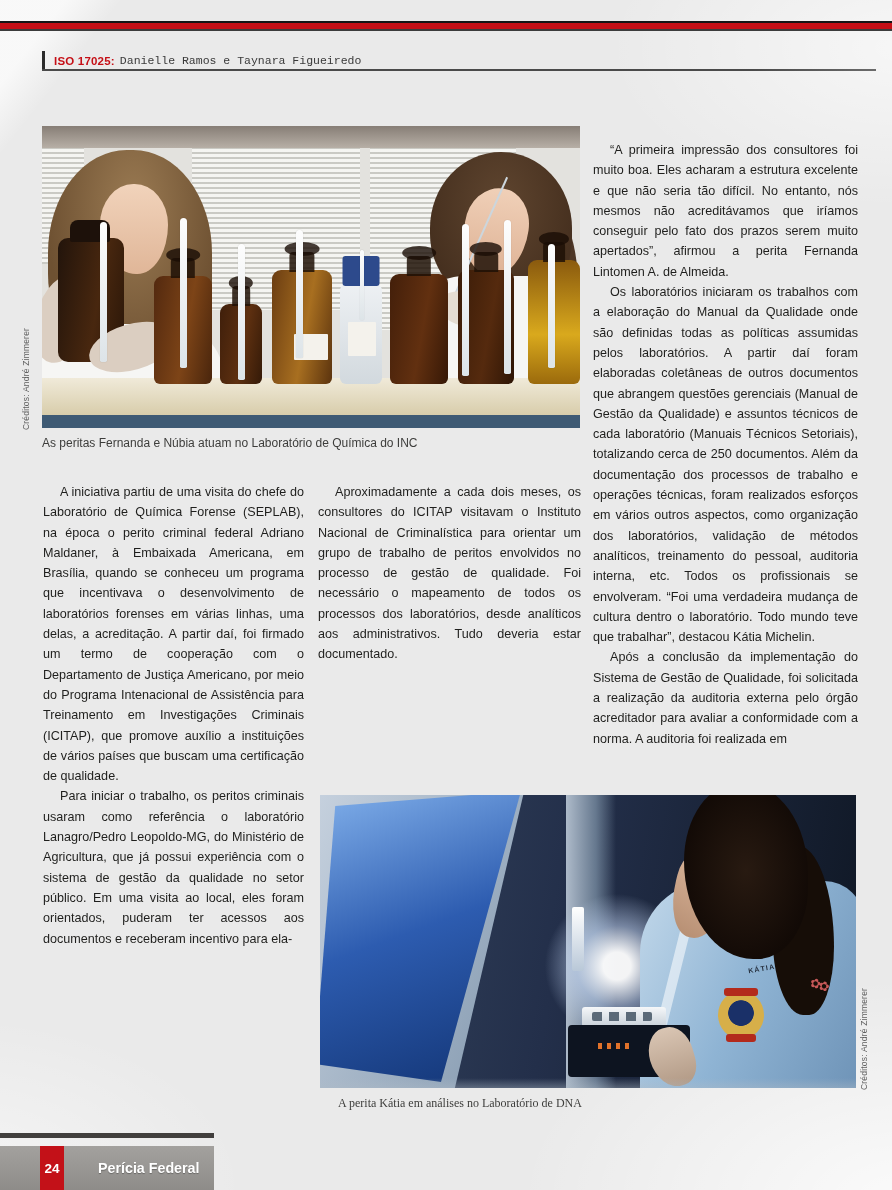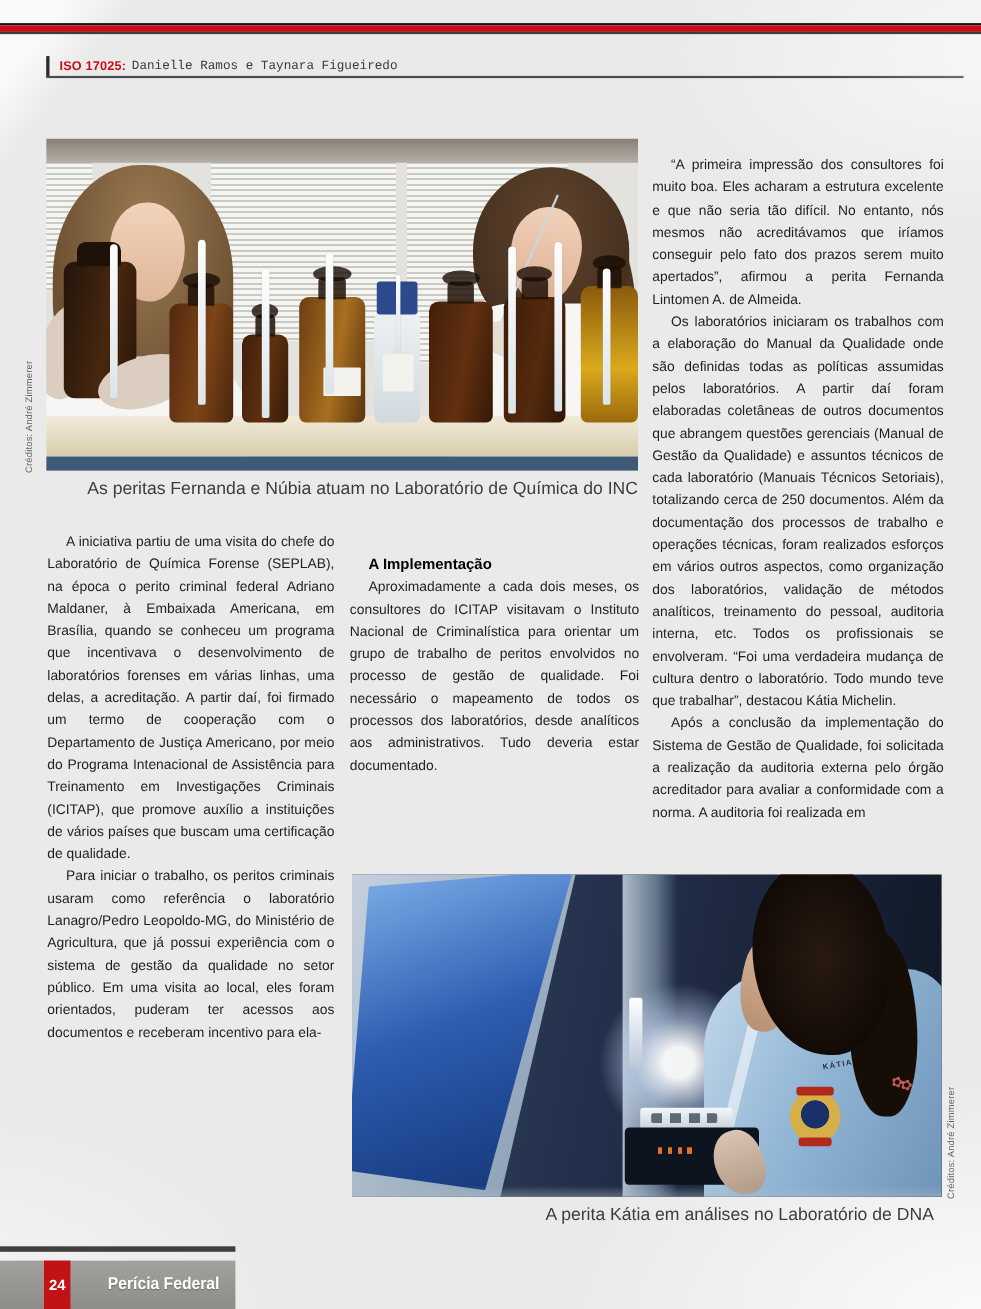--- a/index.html
+++ b/index.html
@@ -134,23 +134,23 @@
                 background:repeating-linear-gradient(90deg,#e0722a 0 4px, transparent 4px 9px); }
   .pb-hand    { position:absolute; left:330px; top:232px; width:44px; height:60px;
                 background:linear-gradient(#d9c5b3,#b29a86); border-radius:50% 50% 42% 58%;
                 transform:rotate(-16deg); }
   .pb-chair   { position:absolute; left:506px; top:224px; width:30px; height:69px;
                 background:#3a2022; border-radius:10px 0 0 10px; }
   .pb-floor   { position:absolute; left:0; bottom:0; width:536px; height:10px;
                 background:linear-gradient(rgba(255,255,255,0), rgba(175,188,200,.4)); }
 
   
-  .caption { position:absolute; font-size:16px; color:#3d3d3b;text-align:right; }
+  .caption { position:absolute; font-size:12px; color:#3d3d3b; }
   .cap-top    { left:42px;  top:436px;  width:538px; }
-  .cap-bottom { left:313px; top:1096px; width:536px; }
+  .cap-bottom { left:338px; top:1096px; width:536px;font-family:Liberation Serif, serif; }
   .credit { position:absolute; font-size:8.5px; color:#5f5f5f; letter-spacing:.2px;
             writing-mode:vertical-rl; transform:rotate(180deg); white-space:nowrap; }
   .credit-left  { left:21px;  top:316px; height:114px; }
   .credit-right { left:859px; top:972px; height:118px; }
 
   
   .col { position:absolute; font-size:12.6px; line-height:20.3px; text-align:justify; color:#1f1f1d; }
   .col p  { margin:0; text-indent:17px; }
   .col p.cont { text-indent:0; }
   .col h3 { margin:0; font-size:13.6px; line-height:20.3px; padding-left:17px; color:#000; }
@@ -230,21 +230,20 @@
   </div>
   <div class="caption cap-top">As peritas Fernanda e Núbia atuam no Laboratório de Química do INC</div>
   <div class="credit credit-left">Créditos: André Zimmerer</div>
 
   <div class="col col-1">
     <p>A iniciativa partiu de uma visita do chefe do Laboratório de Química Forense (SEPLAB), na época o perito criminal federal Adriano Maldaner, à Embaixada Americana, em Brasília, quando se conheceu um programa que incentivava o desenvolvimento de laboratórios forenses em várias linhas, uma delas, a acreditação. A partir daí, foi firmado um termo de cooperação com o Departamento de Justiça Americano, por meio do Programa Intenacional de Assistência para Treinamento em Investigações Criminais (ICITAP), que promove auxílio a instituições de vários países que buscam uma certificação de qualidade.</p>
     <p>Para iniciar o trabalho, os peritos criminais usaram como referência o laboratório Lanagro/Pedro Leopoldo-MG, do Ministério de Agricultura, que já possui experiência com o sistema de gestão da qualidade no setor público. Em uma visita ao local, eles foram orientados, puderam ter acessos aos documentos e receberam incentivo para ela-</p>
   </div>
 
   <div class="col col-2">
-    <h3 class="spaced">A Implementação</h3>
     <p>Aproximadamente a cada dois meses, os consultores do ICITAP visitavam o Instituto Nacional de Criminalística para orientar um grupo de trabalho de peritos envolvidos no processo de gestão de qualidade. Foi necessário o mapeamento de todos os processos dos laboratórios, desde analíticos aos administrativos. Tudo deveria estar documentado.</p>
   </div>
 
   <div class="col col-3">
     <p>“A primeira impressão dos consultores foi muito boa. Eles acharam a estrutura excelente e que não seria tão difícil. No entanto, nós mesmos não acreditávamos que iríamos conseguir pelo fato dos prazos serem muito apertados”, afirmou a perita Fernanda Lintomen A. de Almeida.</p>
     <p>Os laboratórios iniciaram os trabalhos com a elaboração do Manual da Qualidade onde são definidas todas as políticas assumidas pelos laboratórios. A partir daí foram elaboradas coletâneas de outros documentos que abrangem questões gerenciais (Manual de Gestão da Qualidade) e assuntos técnicos de cada laboratório (Manuais Técnicos Setoriais), totalizando cerca de 250 documentos. Além da documentação dos processos de trabalho e operações técnicas, foram realizados esforços em vários outros aspectos, como organização dos laboratórios, validação de métodos analíticos, treinamento do pessoal, auditoria interna, etc. Todos os profissionais se envolveram. “Foi uma verdadeira mudança de cultura dentro o laboratório. Todo mundo teve que trabalhar”, destacou Kátia Michelin.</p>
     <p>Após a conclusão da implementação do Sistema de Gestão de Qualidade, foi solicitada a realização da auditoria externa pelo órgão acreditador para avaliar a conformidade com a norma. A auditoria foi realizada em</p>
   </div>
 
   <div class="photo-bottom">

